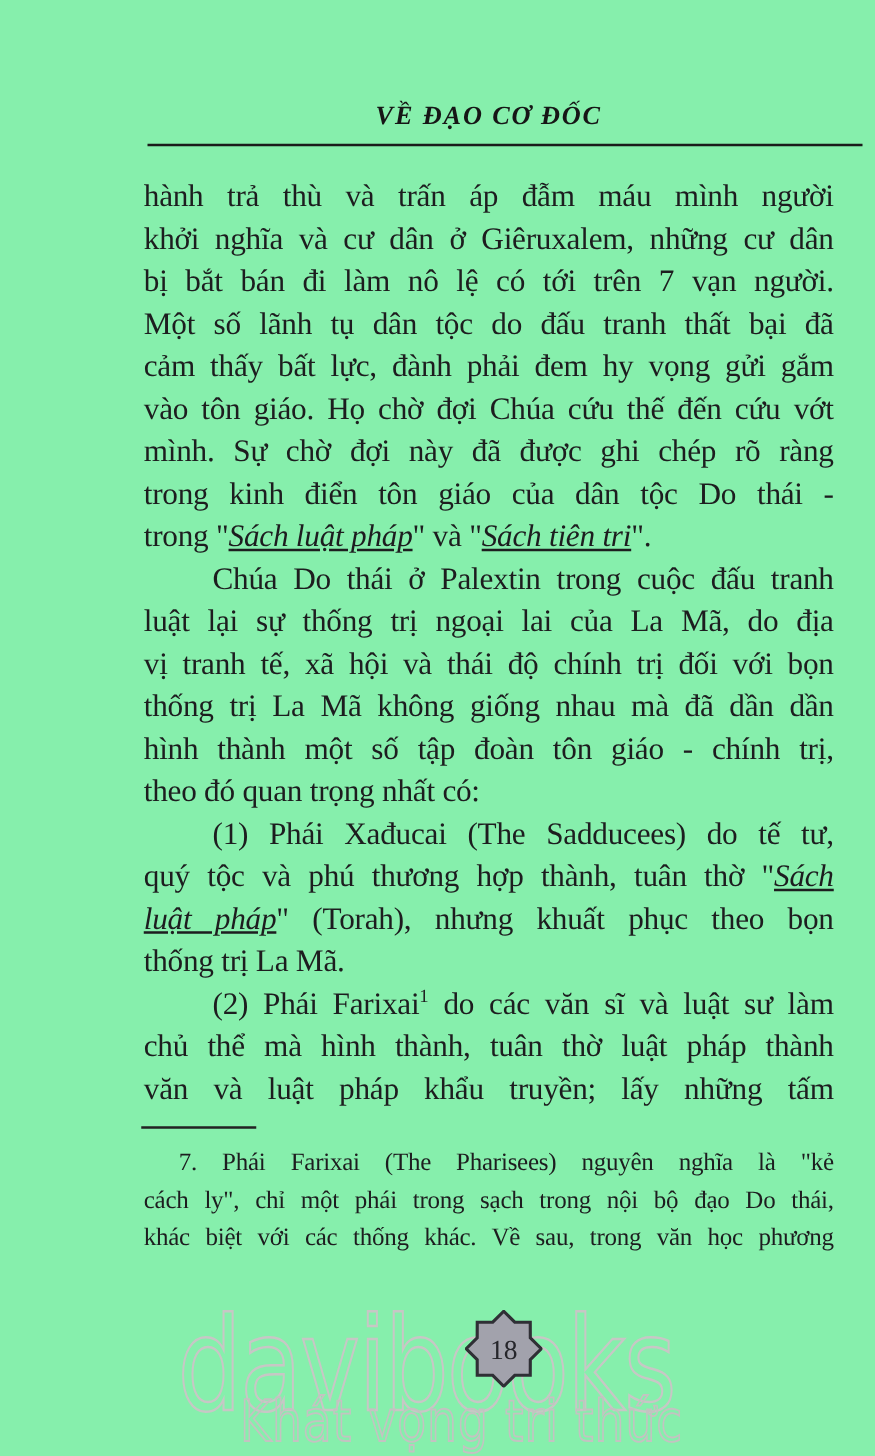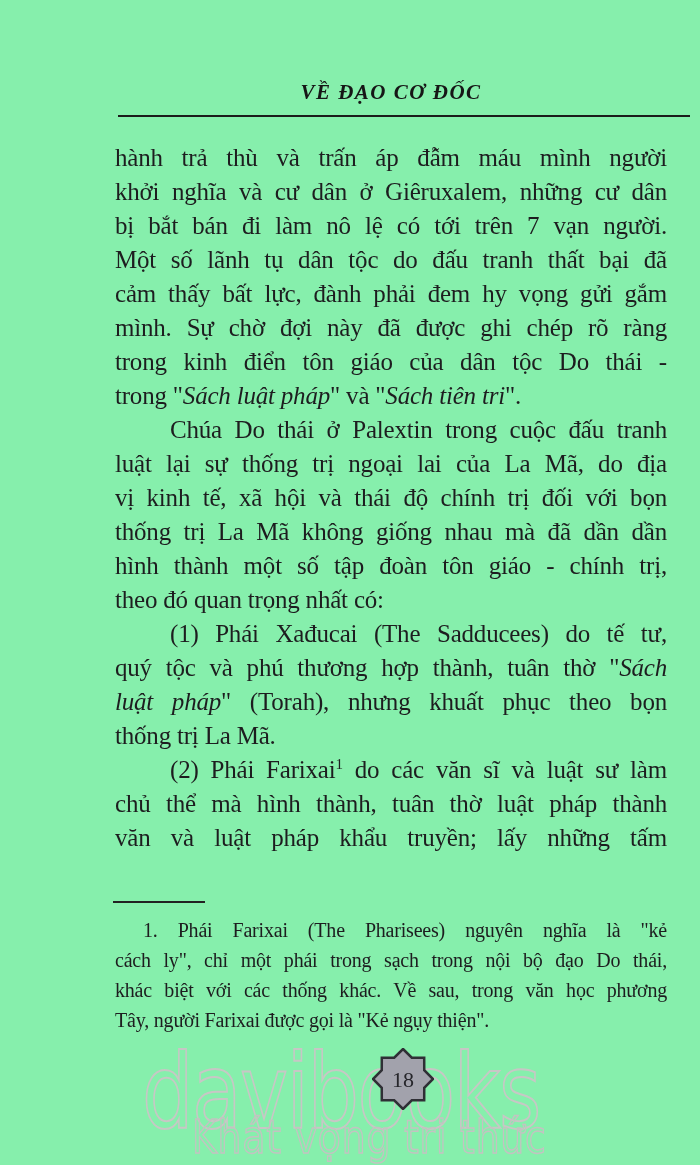--- a/index.html
+++ b/index.html
@@ -37,21 +37,21 @@
     line-height: 34px;
     letter-spacing: -0.2px;
   }
   .line {
     text-align: justify;
     text-align-last: left;
     white-space: normal;
   }
   .line.fill { text-align-last: justify; }
   .line.first-indent { padding-left: 55px; }
-  .line i { font-style: italic; }
+  .line i { font-style: italic; text-decoration: underline; }
   .line sup { font-size: 60%; line-height: 0; }
   
   .footnote-rule {
     position: absolute;
     left: 113px; top: 901px;
     width: 92px; height: 2px;
     background: #222;
   }
   .footnote-text {
     position: absolute;
@@ -105,52 +105,52 @@
 
   <div class="header-rule"></div>
 
   <div class="body-text">
       <div>
         <div class="line fill">hành trả thù và trấn áp đẫm máu mình người</div>
         <div class="line fill">khởi nghĩa và cư dân ở Giêruxalem, những cư dân</div>
         <div class="line fill">bị bắt bán đi làm nô lệ có tới trên 7 vạn người.</div>
         <div class="line fill">Một số lãnh tụ dân tộc do đấu tranh thất bại đã</div>
         <div class="line fill">cảm thấy bất lực, đành phải đem hy vọng gửi gắm</div>
+        <div class="line fill">vào tôn giáo. Họ chờ đợi Chúa cứu thế đến cứu vớt</div>
         <div class="line fill">mình. Sự chờ đợi này đã được ghi chép rõ ràng</div>
         <div class="line fill">trong kinh điển tôn giáo của dân tộc Do thái -</div>
         <div class="line">trong "<i>Sách luật pháp</i>" và "<i>Sách tiên tri</i>".</div>
       </div>
       <div>
         <div class="line fill first-indent">Chúa Do thái ở Palextin trong cuộc đấu tranh</div>
         <div class="line fill">luật lại sự thống trị ngoại lai của La Mã, do địa</div>
-        <div class="line fill">vị kinh tế, xã hội và thái độ chính trị đối với bọn</div>
+        <div class="line fill">vị tranh tế, xã hội và thái độ chính trị đối với bọn</div>
         <div class="line fill">thống trị La Mã không giống nhau mà đã dần dần</div>
         <div class="line fill">hình thành một số tập đoàn tôn giáo - chính trị,</div>
         <div class="line">theo đó quan trọng nhất có:</div>
       </div>
       <div>
         <div class="line fill first-indent">(1) Phái Xađucai (The Sadducees) do tế tư,</div>
         <div class="line fill">quý tộc và phú thương hợp thành, tuân thờ "<i>Sách</i></div>
         <div class="line fill"><i>luật pháp</i>" (Torah), nhưng khuất phục theo bọn</div>
         <div class="line">thống trị La Mã.</div>
       </div>
       <div>
         <div class="line fill first-indent">(2) Phái Farixai<sup>1</sup> do các văn sĩ và luật sư làm</div>
         <div class="line fill">chủ thể mà hình thành, tuân thờ luật pháp thành</div>
         <div class="line fill">văn và luật pháp khẩu truyền; lấy những tấm</div>
       </div>
     </div>
 
   <div class="footnote-rule"></div>
 
   <div class="footnote-text">
-      <div class="line fill first-indent">1. Phái Farixai (The Pharisees) nguyên nghĩa là "kẻ</div>
+      <div class="line fill first-indent">7. Phái Farixai (The Pharisees) nguyên nghĩa là "kẻ</div>
       <div class="line fill">cách ly", chỉ một phái trong sạch trong nội bộ đạo Do thái,</div>
       <div class="line fill">khác biệt với các thống khác. Về sau, trong văn học phương</div>
-      <div class="line">Tây, người Farixai được gọi là "Kẻ ngụy thiện".</div>
     </div>
 
   <div class="wm-brand">davibooks</div>
 
   <div class="wm-slogan">Khát vọng tri thức</div>
 
   <div class="page-badge">
     <svg width="62" height="62" viewBox="0 0 62 62">
       <polygon points="31,1 39.8,9.75 52.2,9.8 52.25,22.2 61,31 52.25,39.8 52.2,52.2 39.8,52.25 31,61 22.2,52.25 9.8,52.2 9.75,39.8 1,31 9.75,22.2 9.8,9.8 22.2,9.75" fill="#a2a2ac" stroke="#2f2f35" stroke-width="2.5"></polygon>
       <text x="31" y="39" text-anchor="middle" font-family="Liberation Serif, DejaVu Serif, serif" font-size="22" fill="#26262b">18</text>

